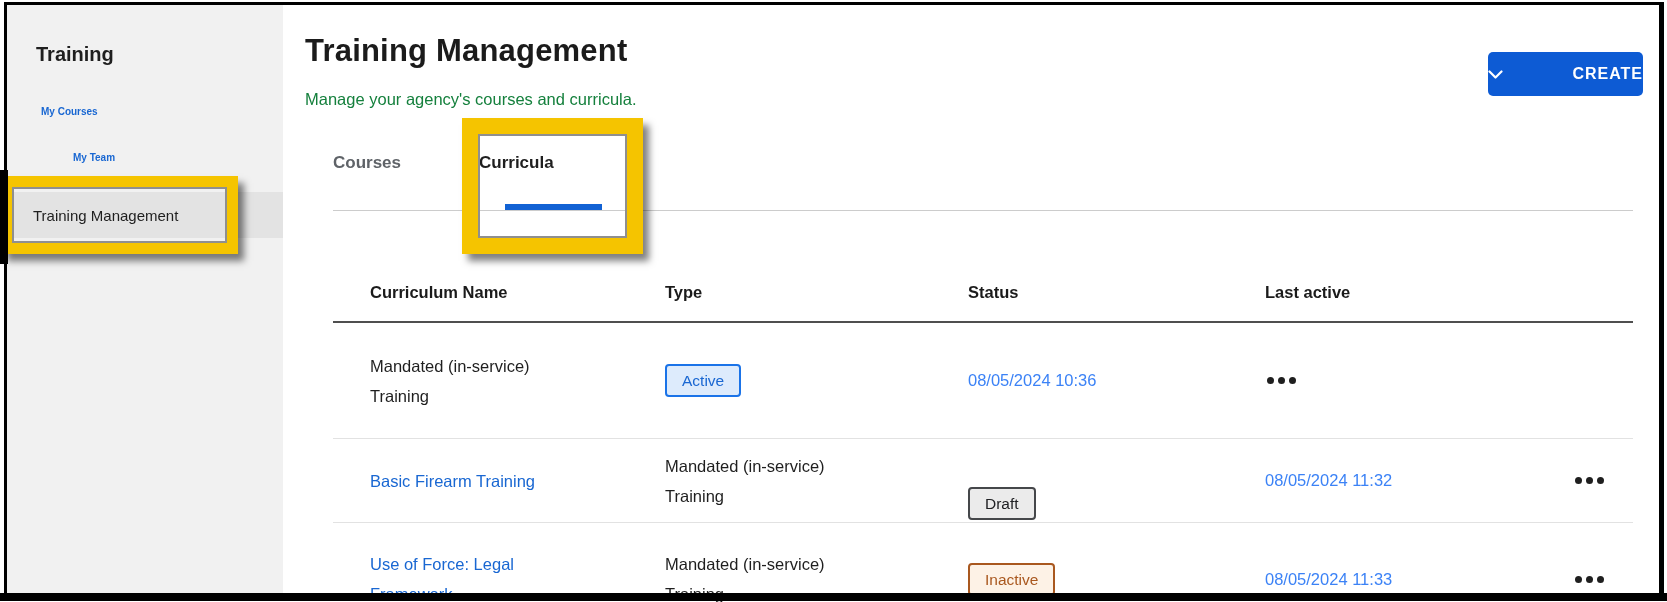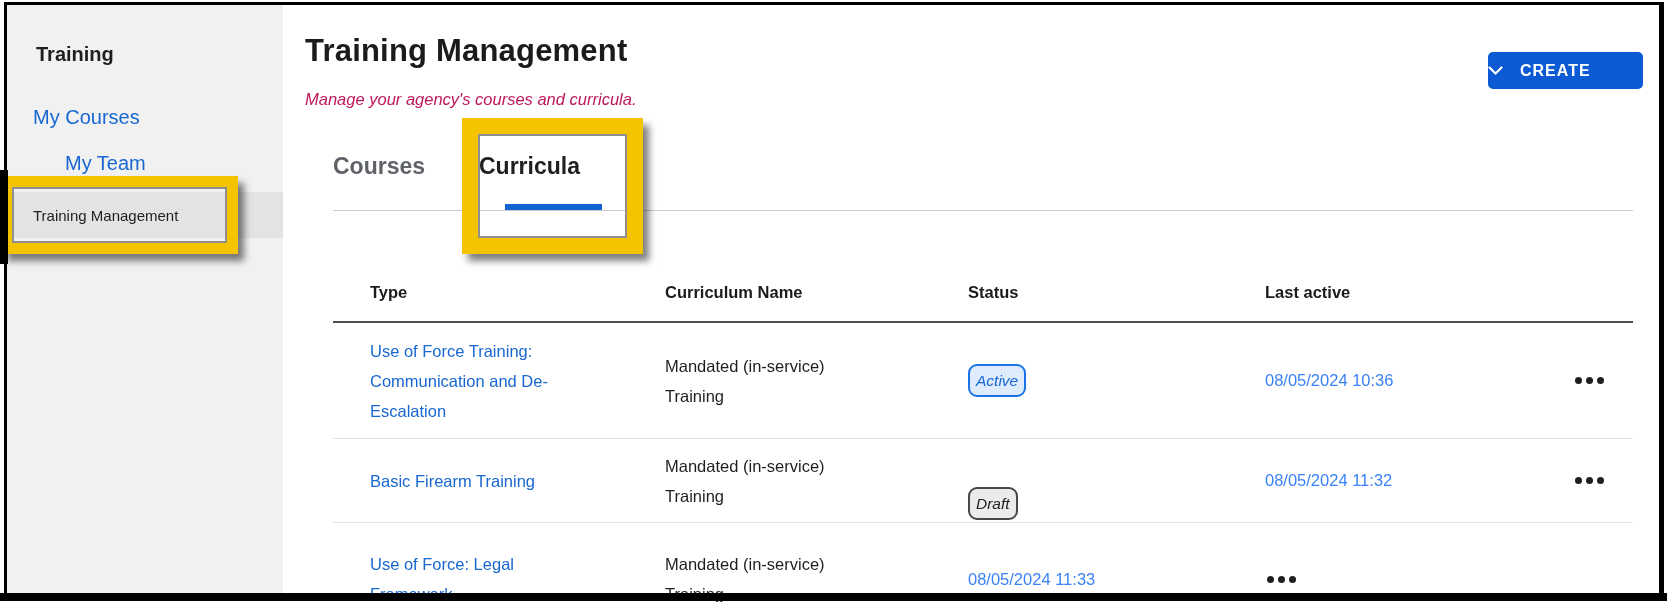--- a/index.html
+++ b/index.html
@@ -22,52 +22,52 @@
   
   .sidebar {
     position:absolute; left:7px; top:5px; width:276px; height:588px;
     background:#f1f1f1; z-index:1;
   }
   .sidebar-title {
     position:absolute; left:29px; top:38px;
     font-size:20px; font-weight:700; color:#1f1f1f;
   }
   .side-link {
-    position:absolute; left:26px; font-size:20px; color:var(--link,#1967d2);
-    text-decoration:none; cursor:pointer; display:block;
+    position:absolute; left:34px; font-size:10px; color:var(--link,#1967d2);
+    text-decoration:none; cursor:pointer; display:block;font-weight:bold;
   }
   .side-link.courses { top:101px; }
   .side-link.team    { top:147px;margin-left:32px; }
   .side-selected-row {
     position:absolute; left:0; top:187px; width:276px; height:46px;
     background:#e3e3e3; display:flex; align-items:center; cursor:pointer;
   }
   .side-selected-row span { padding-left:26px; font-size:15px; color:#1f1f1f; }
 
   
   .page-title {
     position:absolute; left:305px; top:33px;
     font-size:31px; font-weight:700; letter-spacing:.2px; color:#1b1b1b;
   }
   .page-subtitle {
-    position:absolute; left:305px; top:90px; font-size:16.5px; color:#be185d;font-style:italic;
+    position:absolute; left:305px; top:90px; font-size:16.5px; color:#15803d;
   }
   .create-btn {
-    position:absolute; left:1488px; top:52px; width:155px; height:37px;
+    position:absolute; left:1488px; top:52px; width:155px; height:44px;
     background:var(--accent,#0d5bd4); border:none; border-radius:5px;
     color:#fff; font-family:inherit; font-size:16px; font-weight:700;
     letter-spacing:1px; cursor:pointer;
-    display:flex; align-items:center; justify-content:flex-start; gap:17px;
+    display:flex; align-items:center; justify-content:space-between; gap:17px;
     z-index:2;
   }
   .create-btn .chev { display:flex; align-items:center; }
 
   
   .tab {
-    position:absolute; top:153px; font-size:23px; cursor:pointer; z-index:2;
+    position:absolute; top:153px; font-size:17px; cursor:pointer; z-index:2;
   }
   .tab.courses   { left:333px; color:#5f6368; font-weight:600; }
   .tab.curricula { left:479px; color:#1f1f1f; font-weight:700; }
   .tab-divider {
     position:absolute; left:333px; top:210px; width:1300px; height:1px;
     background:#cccccc; z-index:1;
   }
   .tab-indicator {
     position:absolute; left:505px; top:204px; width:97px; height:6px;
     background:#1262d4; z-index:2;
@@ -91,22 +91,22 @@
   .trow.r1 { height:116px; }
   .trow.r2 { height:84px; }
   .trow.r3 { height:112px; border-bottom:none; }
   .cell-name a {
     display:inline-block; max-width:212px;
     color:var(--link,#1967d2); text-decoration:none; cursor:pointer;
     line-height:30px;
   }
   .cell-type { max-width:205px; line-height:30px; color:#1f1f1f; }
   .badge {
-    display:inline-block; padding:4px 6px; border-radius:9px;
-    font-size:15.5px; line-height:21px;font-style:italic;
+    display:inline-block; padding:4px 15px; border-radius:4px;
+    font-size:15.5px; line-height:21px;
   }
   .badge-active   { color:#1967d2; border:2px solid #1a73e8; background:#ddebfc; }
   .badge-draft    { color:#202124; border:2px solid #45474a; background:#ebebeb;margin-top:46px; }
   .badge-inactive { color:#a9581f; border:2px solid #a9581f; background:#fdf2e6; }
   .cell-last { color:#3b82f6; }
   .dots { display:flex; gap:4px; align-items:center; cursor:pointer; padding:6px 2px; }
   .dots i { width:7px; height:7px; border-radius:50%; background:#1f1f1f; display:block; }
 
   
   .annotation {
@@ -143,29 +143,28 @@
     <span>CREATE</span>
   </button>
 
   <div class="tab courses">Courses</div>
   <div class="tab curricula">Curricula</div>
   <div class="tab-divider"></div>
   <div class="tab-indicator"></div>
 
   <div class="table">
     <div class="thead">
+      <div>Curriculum Name</div>
       <div>Type</div>
-      <div>Curriculum Name</div>
       <div>Status</div>
       <div>Last active</div>
       <div></div>
     </div>
 
     <div class="trow r1">
-      <div class="cell-name"><a>Use of Force Training: Communication and De-Escalation</a></div>
       <div class="cell-type">Mandated (in-service) Training</div>
       <div><span class="badge badge-active">Active</span></div>
       <div class="cell-last">08/05/2024 10:36</div>
       <div>
           <div class="dots">
             <i></i>
             <i></i>
             <i></i>
           </div>
         </div>
@@ -181,20 +180,21 @@
             <i></i>
             <i></i>
             <i></i>
           </div>
         </div>
     </div>
 
     <div class="trow r3">
       <div class="cell-name"><a>Use of Force: Legal Framework</a></div>
       <div class="cell-type">Mandated (in-service) Training</div>
+      <div><span class="badge badge-inactive">Inactive</span></div>
       <div class="cell-last">08/05/2024 11:33</div>
       <div>
           <div class="dots">
             <i></i>
             <i></i>
             <i></i>
           </div>
         </div>
     </div>
   </div>

